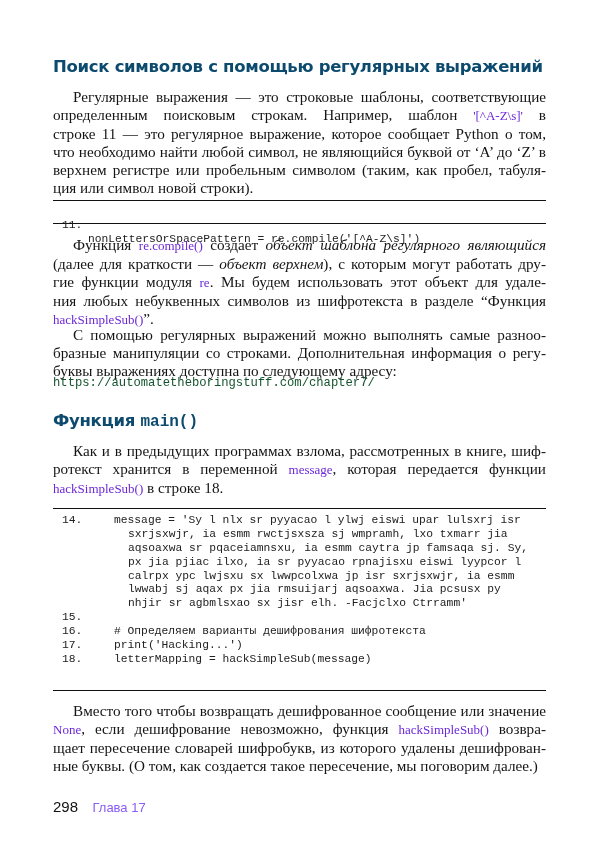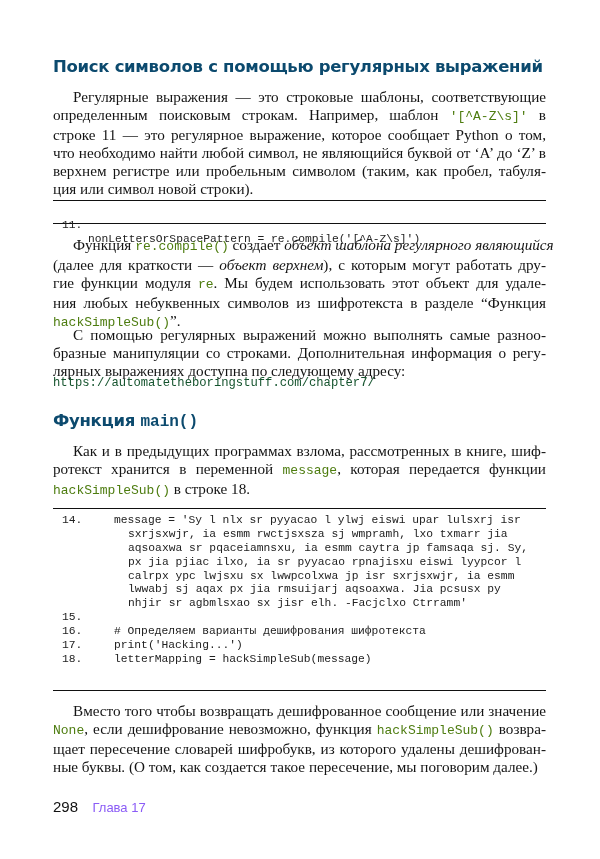--- a/index.html
+++ b/index.html
@@ -10,21 +10,21 @@
     font-family: "DejaVu Sans", sans-serif; font-weight: bold;
     font-size: 16.5px; letter-spacing: -0.3px; color: #0c4a6e; white-space: nowrap;
   }
   .h code { font-family: "Liberation Mono", monospace; font-weight: bold; font-size: 16px; letter-spacing: 0; }
   .p {
     position: absolute; left: 0; width: 493px;
     font-family: "Liberation Serif", serif; font-size: 15.2px; line-height: 18px;
     text-align: justify; color: #141414; margin: 0;
   }
   .p .ind { display: inline-block; width: 20px; }
-  .p .m { font-family: Liberation Mono, monospace; font-size: 13px; color: #4d7c0f; }
+  .p .m { font-family: Liberation Serif, serif; font-size: 13px; color: #6d28d9; }
   .p em { font-style: italic; }
   .line { display: block; text-align: justify; text-align-last: justify; white-space: nowrap; }
   .line.last { text-align-last: left; }
   .url {
     position: absolute; left: 0;
     font-family: "Liberation Mono", monospace; font-size: 12.2px; color: #14532d; white-space: nowrap;
   }
   .codebox {
     position: absolute; left: 0; width: 493px;
     border-top: 1.3px solid #111; border-bottom: 1.3px solid #111;
@@ -69,21 +69,21 @@
     <span class="line"><span class="ind"></span><span>Функция </span><span class="m">re.compile()</span><span> создает </span><em>объект шаблона регулярного являющийся</em></span>
     <span class="line"><span>(далее для краткости — </span><em>объект верхнем</em><span>), с которым могут работать дру-</span></span>
     <span class="line"><span>гие функции модуля </span><span class="m">re</span><span>. Мы будем использовать этот объект для удале-</span></span>
     <span class="line">ния любых небуквенных символов из шифротекста в разделе “Функция</span>
     <span class="line last"><span class="m">hackSimpleSub()</span><span>”.</span></span>
   </div>
 
   <div class="p" style="top:326px;">
     <span class="line"><span class="ind"></span><span>С помощью регулярных выражений можно выполнять самые разноо-</span></span>
     <span class="line">бразные манипуляции со строками. Дополнительная информация о регу-</span>
-    <span class="line last">лярных выражениях доступна по следующему адресу:</span>
+    <span class="line last">буквы выражениях доступна по следующему адресу:</span>
   </div>
 
   <div class="url" style="top:376px;">https://automatetheboringstuff.com/chapter7/</div>
 
   <div class="h" style="top:411px;"><span>Функция </span><code>main()</code></div>
 
   <div class="p" style="top:442px;">
     <span class="line"><span class="ind"></span><span>Как и в предыдущих программах взлома, рассмотренных в книге, шиф-</span></span>
     <span class="line"><span>ротекст хранится в переменной </span><span class="m">message</span><span>, которая передается функции</span></span>
     <span class="line last"><span class="m">hackSimpleSub()</span><span> в строке 18.</span></span>

